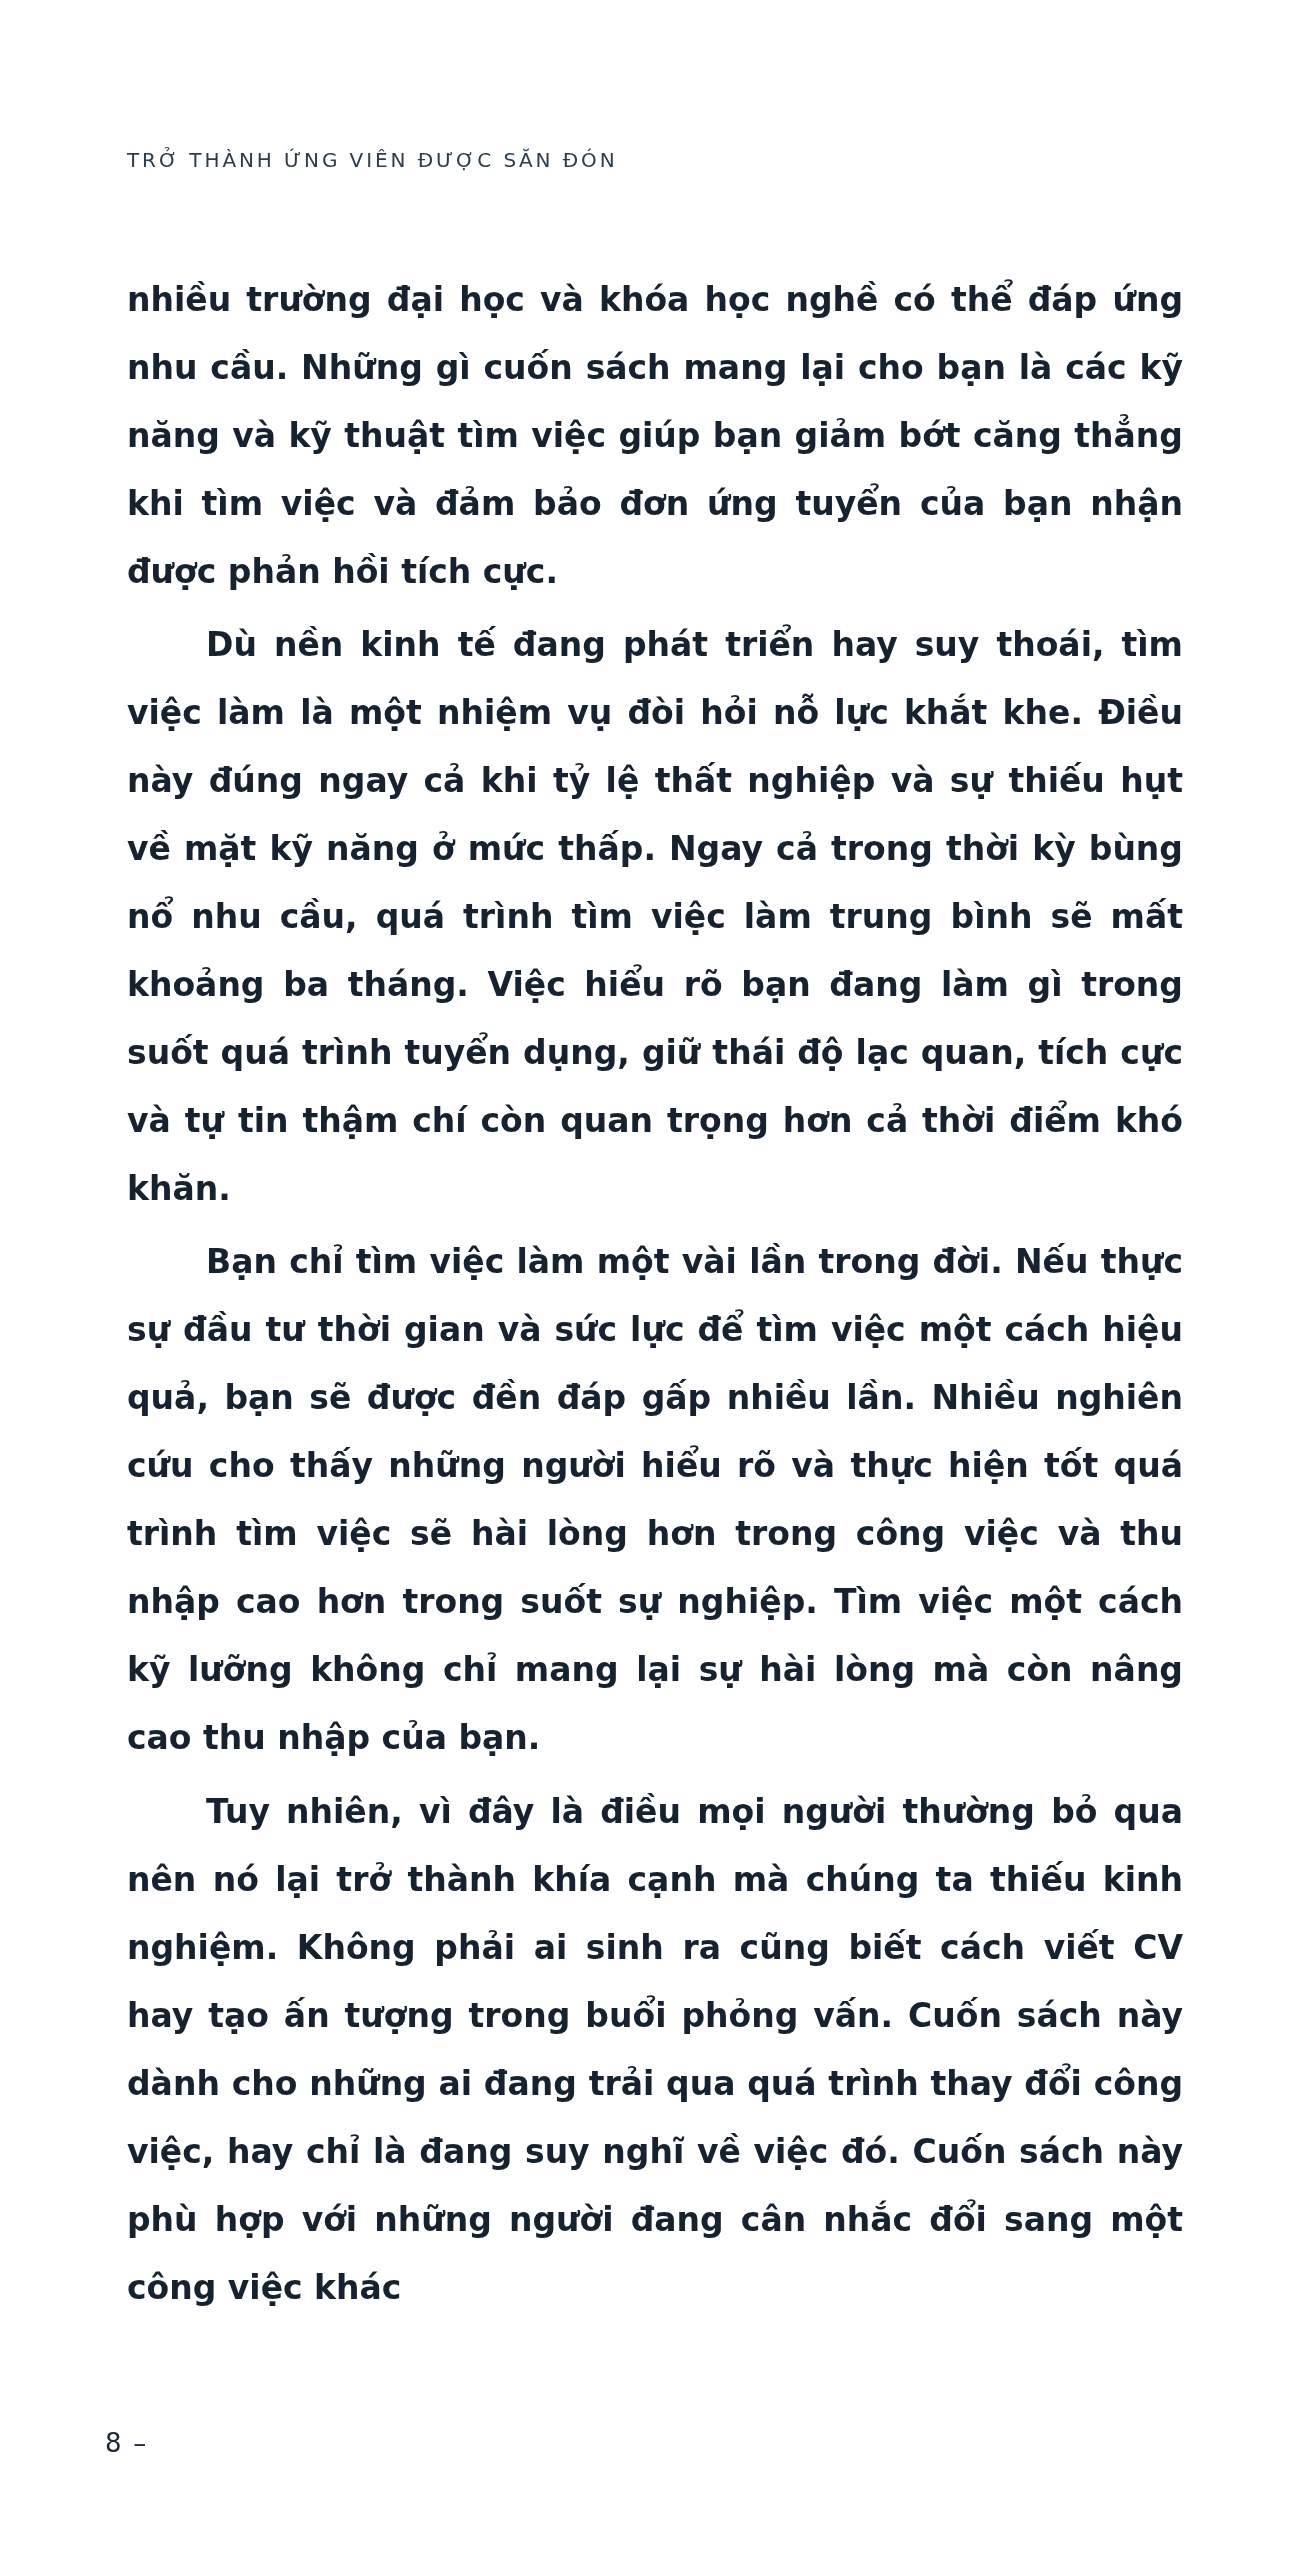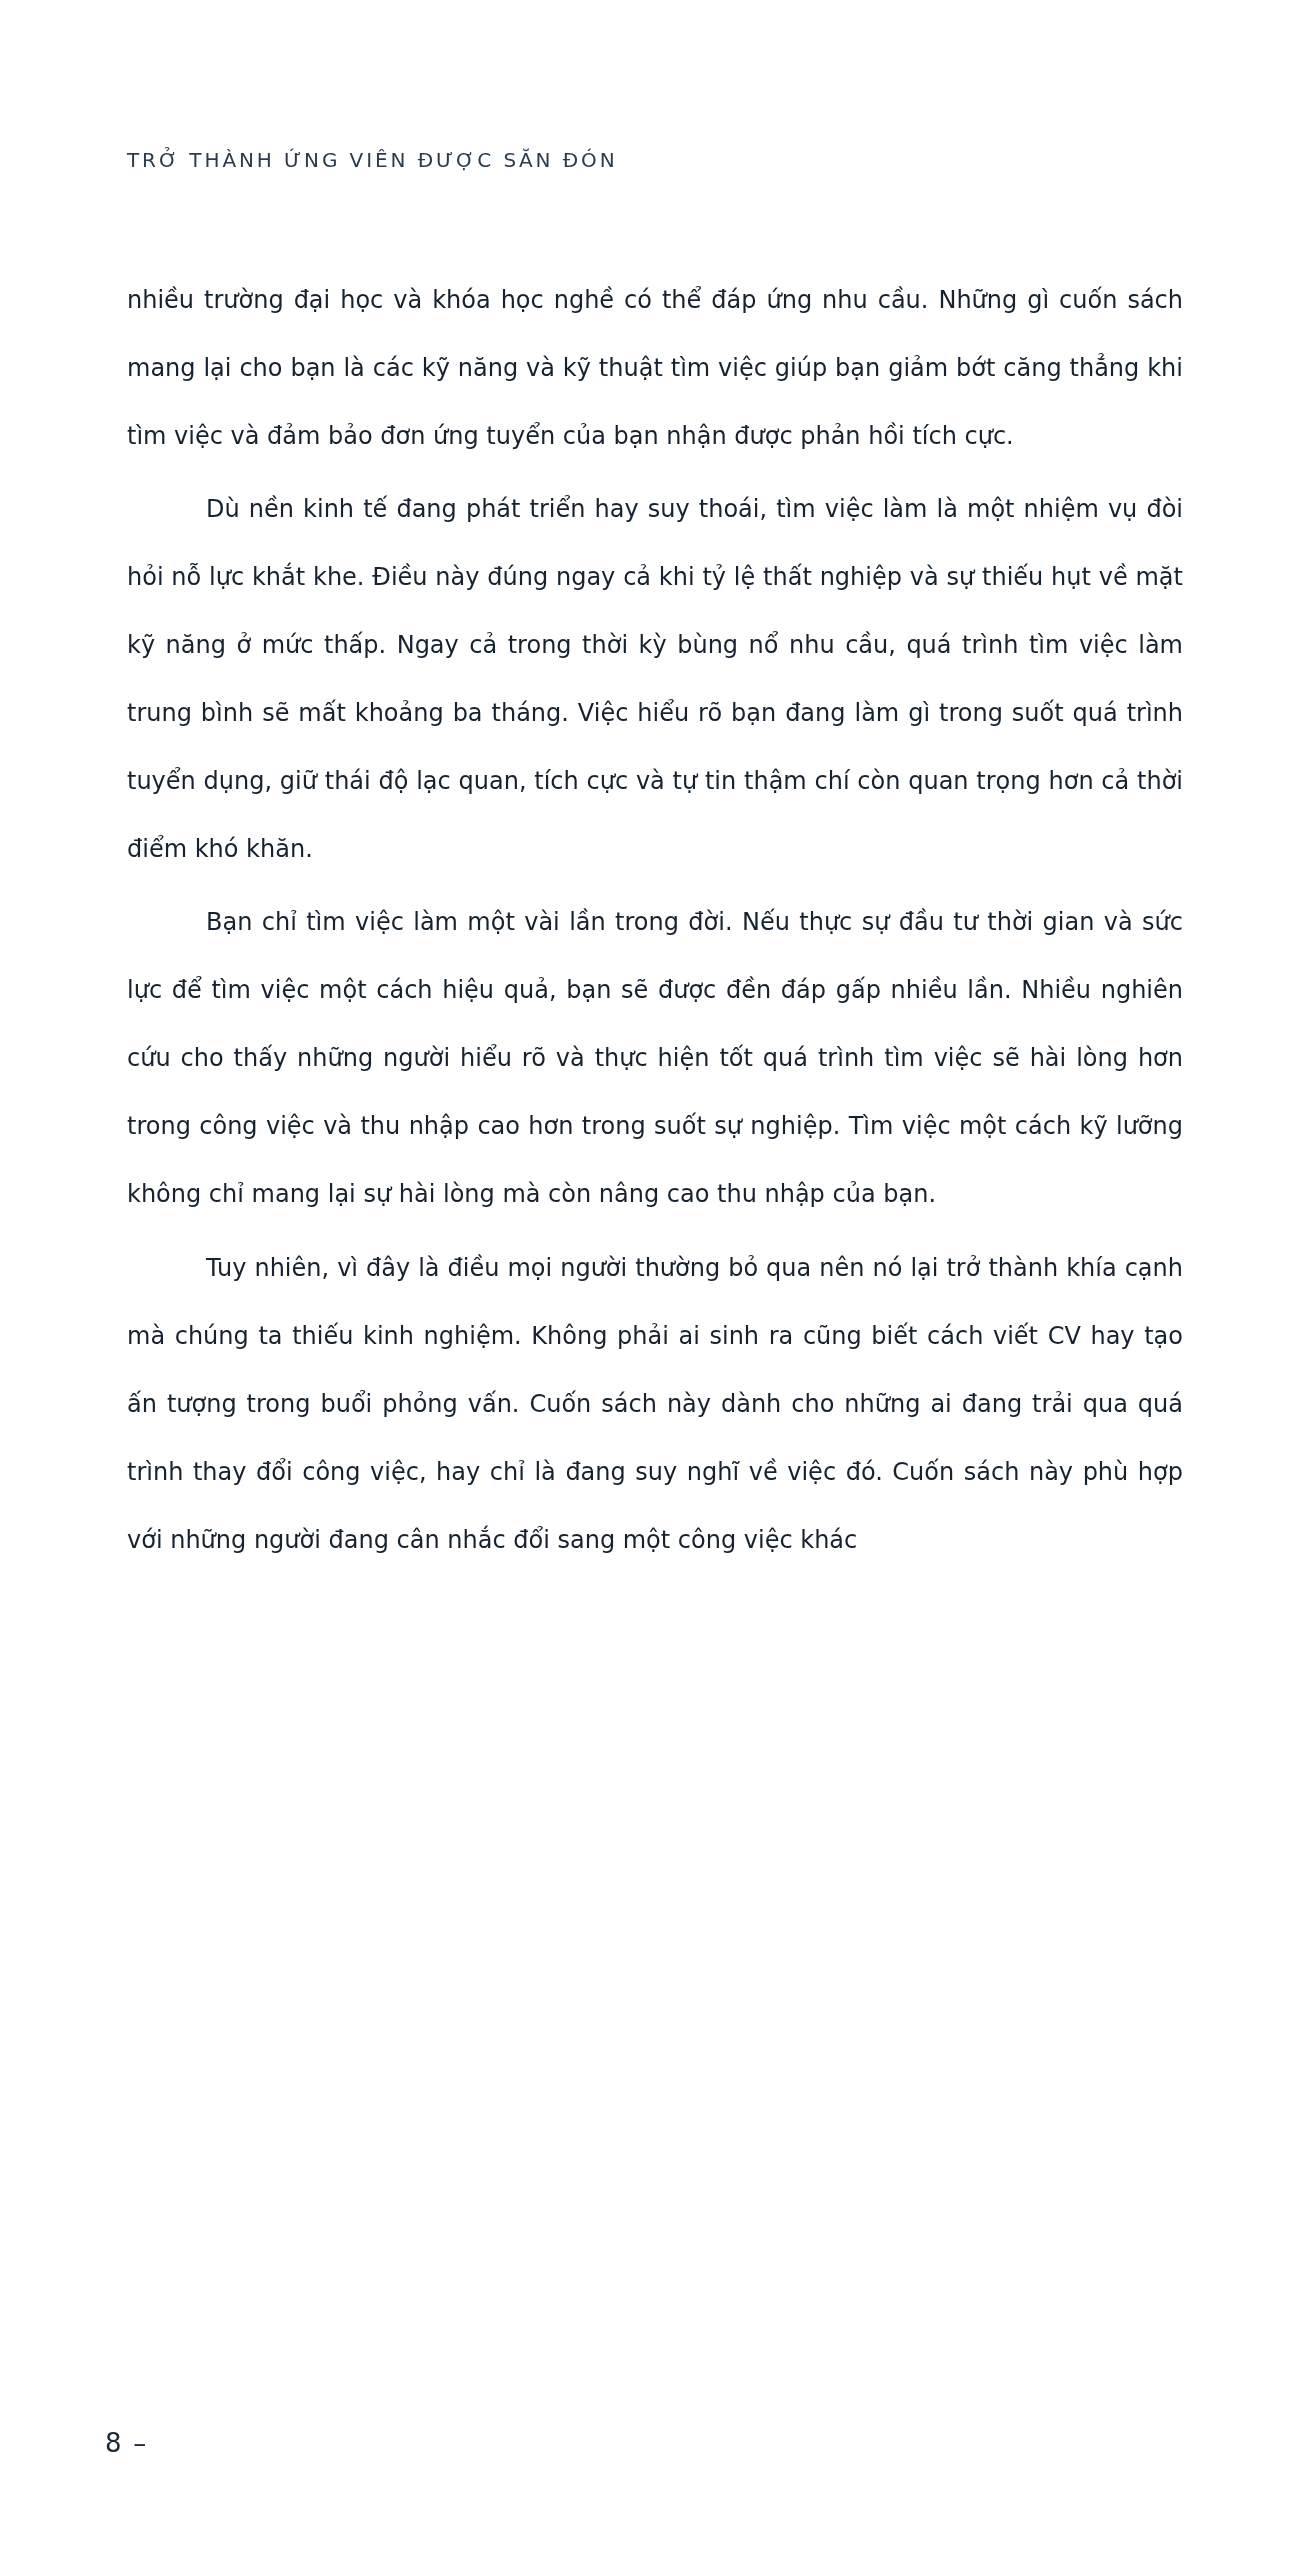--- a/index.html
+++ b/index.html
@@ -33,27 +33,27 @@
     color: #2b3c4e;
     font-family: "DejaVu Sans", sans-serif;
     white-space: nowrap;
   }
 
   .body-text {
     position: absolute;
     top: 266px;
     left: 127px;
     width: 1056px;
-    font-size: 24px;
+    font-size: 33px;
     line-height: 68px;
     color: #16222f;
     text-align: justify;
     text-justify: inter-word;
     font-family: "DejaVu Sans", sans-serif;
-    font-weight: 400;
+    font-weight: 700;
   }
 
   .body-text p {
     margin: 0 0 5.2px 0;
   }
 
   .body-text p.indent {
     text-indent: 79px;
   }
 

